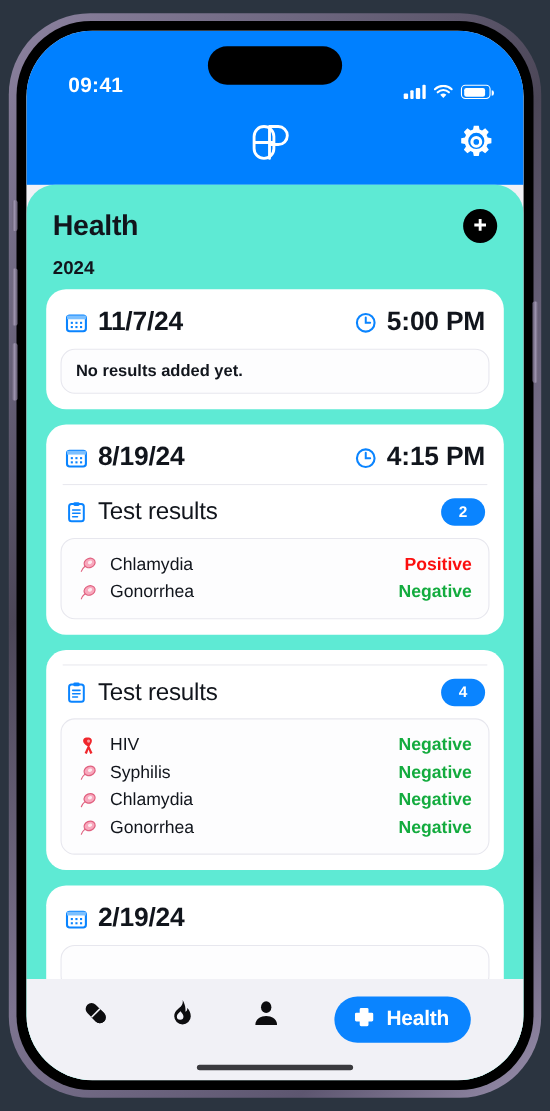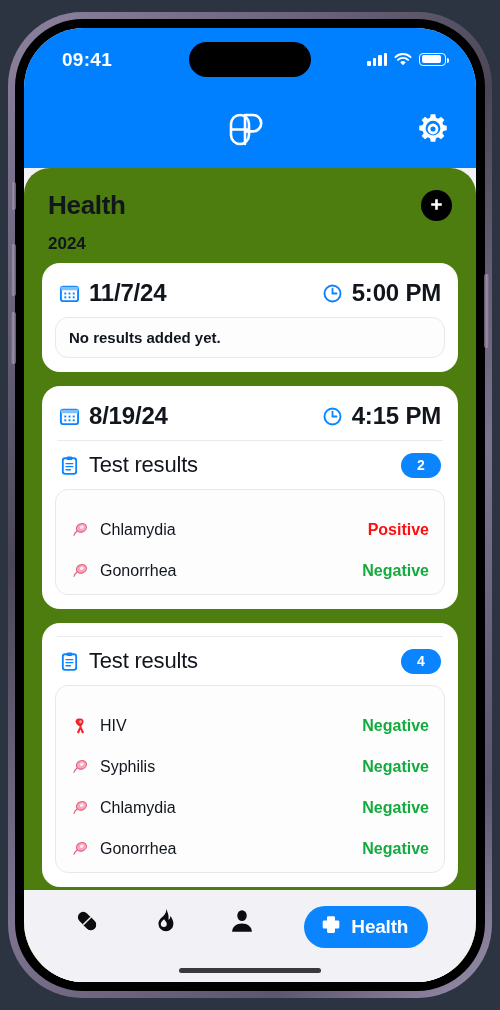--- a/index.html
+++ b/index.html
@@ -44,21 +44,21 @@
   .btn-volup  { left: 3px; top: 232px; width: 5px; height: 52px; }
   .btn-voldn  { left: 3px; top: 300px; width: 5px; height: 52px; }
   .btn-power  { right: 3px; top: 262px; width: 5px; height: 74px;
                 background: linear-gradient(270deg,#6b6379,#9d93ae 45%,#5b5468); }
 
   
   .statusbar {
     position: relative;
     height: 62px;
     background: #0080ff;
-    display: flex; align-items: center;
+    display: flex; align-items: flex-end;
     padding: 0 30px 0 38px;
   }
   .clock {
     color: #fff; font-size: 19px; font-weight: bold;
     letter-spacing: .3px; margin-top: 2px;
   }
   .dynamic-island {
     position: absolute; left: 50%; transform: translateX(-50%);
     top: 14px; width: 122px; height: 35px;
     background: #000; border-radius: 20px;
@@ -91,21 +91,21 @@
   .brand-logo { width: 50px; height: 42px; }
   .gear-btn {
     position: absolute; right: 26px; top: 50%; transform: translateY(-50%);
     width: 34px; height: 34px; cursor: pointer;
   }
 
   
   .sheet {
     position: absolute; left: 0; right: 0;
     top: 140px; bottom: 0;
-    background: #4d7c0f;
+    background: #5eead4;
     border-radius: 26px 26px 0 0;
     overflow: hidden;
   }
   .sheet-inner { padding: 0 18px; }
 
   .title-row {
     display: flex; align-items: center; justify-content: space-between;
     padding: 22px 6px 0 6px;
   }
   .page-title { font-size: 26px; font-weight: bold; color: #11151c; letter-spacing: -.3px; }
@@ -151,21 +151,20 @@
 
   .inner-box {
     border: 1px solid #e7e7ee; border-radius: 13px;
     background: #fdfdfe; padding: 11px 13px;
   }
   .empty-text { font-size: 15px; font-weight: bold; color: #11151c; }
 
   .result-row {
     display: flex; align-items: center; justify-content: space-between;
     padding: 3px 2px;
-    margin-top: 16px;
   }
   .result-left { display: flex; align-items: center; gap: 10px; }
   .result-name { font-size: 16px; color: #11151c; }
   .result-val { font-size: 16px; font-weight: bold; }
   .val-pos { color: #fb0f0f; }
   .val-neg { color: #13ab3e; }
   .germ { width: 19px; height: 19px; flex: none; display: block; }
 
   
   .tabbar {

